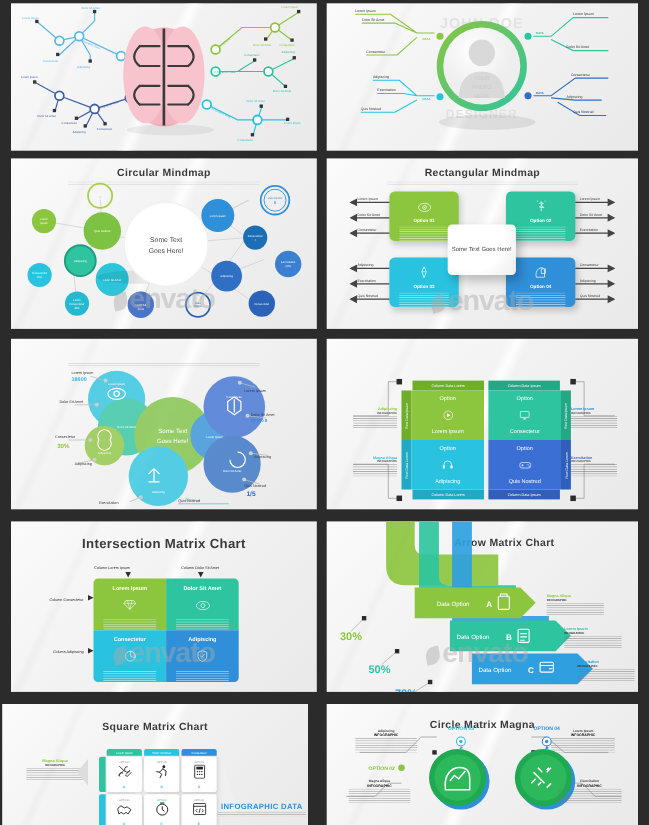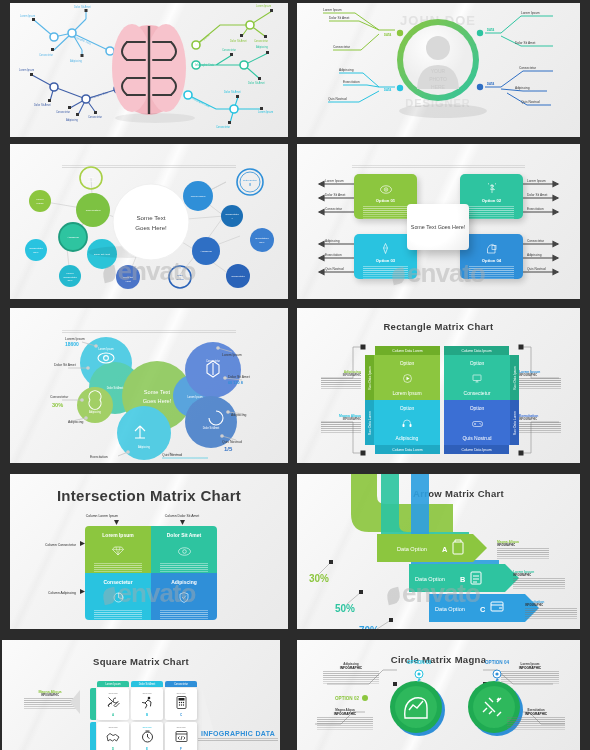--- a/index.html
+++ b/index.html
@@ -241,20 +241,21 @@
       <g font-size="2.8" font-family="Liberation Sans" font-weight="bold">
         <text x="87" y="33" fill="#8cc63f">DATA</text>
         <text x="87" y="88" fill="#29c3e0">DATA</text>
         <text x="190" y="28" fill="#2ec4a0">DATA</text>
         <text x="190" y="82" fill="#2f6fc4">DATA</text>
       </g>
     </svg>
   </div>
 
   <div class="panel" style="left:10px;top:144px;width:278px;height:155px;">
+    <div class="slide-title" style="top:8px;font-size:9.5px;">Circular Mindmap</div>
     <div class="slide-sub microtext" style="top:21px;font-size:3px;height:4px;margin:0 52px;color:#b9b9b9;"></div>
     <svg viewBox="0 0 278 155" width="278" height="155" style="position:absolute;left:0;top:0;">
       <g stroke="#d0d0d0" stroke-width=".7" fill="none">
         <path d="M83 66 L30 57 M83 66 L81 34 M83 66 L57 104 M83 66 L120 78 M83 66 L63 93
                  M140 78 L188 52 M140 78 L216 38 M140 78 L214 72 M140 78 L188 108 M140 78 L118 133
                  M188 52 L216 38 M188 52 L214 72 M188 108 L214 72 M188 108 L230 92 M188 108 L222 132
                  M188 108 L168 133 M57 104 L60 132"></path>
       </g>
 
       <circle cx="81" cy="34" r="11" fill="none" stroke="#a8d046" stroke-width="1.6"></circle>
@@ -309,20 +310,21 @@
           <text x="170" y="135.5" fill="#2a63b8">Option</text>
         <text x="228" y="133">Consectetur</text>
       </g>
     </svg>
     <div class="wm" style="top:112px;">
       <span class="leaf"></span><span>envato</span>
     </div>
   </div>
 
   <div class="panel" style="left:297px;top:144px;width:283px;height:155px;">
+    <div class="slide-title" style="top:8px;font-size:9.5px;">Rectangular Mindmap</div>
     <div class="slide-sub microtext" style="top:21px;font-size:3px;height:4px;margin:0 55px;color:#b9b9b9;"></div>
 
     <div class="rcard" style="left:57px;top:30px;width:63px;height:45px;background:#8cc63f;">
       <div style="text-align:center;margin-top:2px;">
         <svg width="12" height="9" viewBox="0 0 24 18">
             <ellipse cx="12" cy="9" rx="11" ry="7.5" fill="none" stroke="#fff" stroke-width="1.3"></ellipse>
             <circle cx="12" cy="9" r="3.4" fill="none" stroke="#fff" stroke-width="1.3"></circle>
             <circle cx="12" cy="9" r="1.1" fill="#fff"></circle>
           </svg>
       </div>
@@ -460,21 +462,20 @@
       </g>
       <text x="55" y="38" font-size="5" font-weight="bold" fill="#29b6e8" font-family="Liberation Sans">18600</text>
       <text x="42" y="99" font-size="5.6" font-weight="bold" fill="#8cc63f" font-family="Liberation Sans">30%</text>
       <text x="218" y="76" font-size="3.8" font-weight="bold" fill="#2f8fd8" font-family="Liberation Sans">60 120 8</text>
       <text x="214" y="143" font-size="6" font-weight="bold" fill="#2f6fc4" font-family="Liberation Sans">1/5</text>
       <line x1="152" y1="150" x2="198" y2="150" stroke="#29c3e0" stroke-width=".6"></line>
     </svg>
   </div>
 
   <div class="panel" style="left:297px;top:308px;width:283px;height:155px;">
-    <div class="slide-title" style="top:13px;font-size:9.5px;">Rectangle Matrix Chart</div>
 
     <div class="tab" style="left:78px;top:38px;width:65px;height:9px;background:#6fae28;font-size:3.4px;">Column Data Lorem</div>
     <div class="tab" style="left:147px;top:38px;width:65px;height:9px;background:#23a785;font-size:3.4px;">Column Data Ipsum</div>
 
     <div class="tab" style="left:78px;top:137px;width:65px;height:9px;background:#1fa9c4;font-size:3.4px;">Column Data Lorem</div>
     <div class="tab" style="left:147px;top:137px;width:65px;height:9px;background:#2f5fba;font-size:3.4px;">Column Data Ipsum</div>
 
     <div class="tab" style="left:68px;top:47px;width:9px;height:45px;background:#6fae28;font-size:3.2px;">
       <span style="transform:rotate(-90deg);white-space:nowrap;">Row Data Ipsum</span>
     </div>
@@ -562,21 +563,21 @@
       <div class="microtext" style="height:11px;font-size:2px;color:#666;margin-top:1px;"></div>
     </div>
     <div class="lbl" style="left:222px;top:106px;width:42px;">
       <div style="font-size:3.4px;font-weight:bold;color:#3b6fd4;">Exercitation</div>
       <div style="font-size:2.6px;font-weight:bold;color:#555;">INFOGRAPHIC</div>
       <div class="microtext" style="height:11px;font-size:2px;color:#666;margin-top:1px;"></div>
     </div>
   </div>
 
   <div class="panel" style="left:10px;top:474px;width:278px;height:155px;">
-    <div class="slide-title" style="top:13px;font-size:15px;">Intersection Matrix Chart</div>
+    <div class="slide-title" style="top:13px;font-size:12px;">Intersection Matrix Chart</div>
 
     <div class="mcell" style="left:75px;top:52px;width:66px;height:47px;background:#8cc63f;border-radius:4px 0 0 0;justify-content:flex-start;padding-top:6px;">
       <span style="font-size:5px;font-weight:bold;">Lorem Ipsum</span>
       <span style="margin:4px 0 3px;">
         <svg width="12" height="10" viewBox="0 0 24 20">
             <path d="M5 2 h14 l4 5 l-11 11 L1 7 z" fill="none" stroke="#fff" stroke-width="1.2"></path>
             <path d="M1 7 h22 M8 2 L12 18 M16 2 L12 18" stroke="#fff" stroke-width=".9"></path>
           </svg>
       </span>
       <span class="microtext" style="width:48px;height:10px;font-size:2px;color:#fff;"></span>

